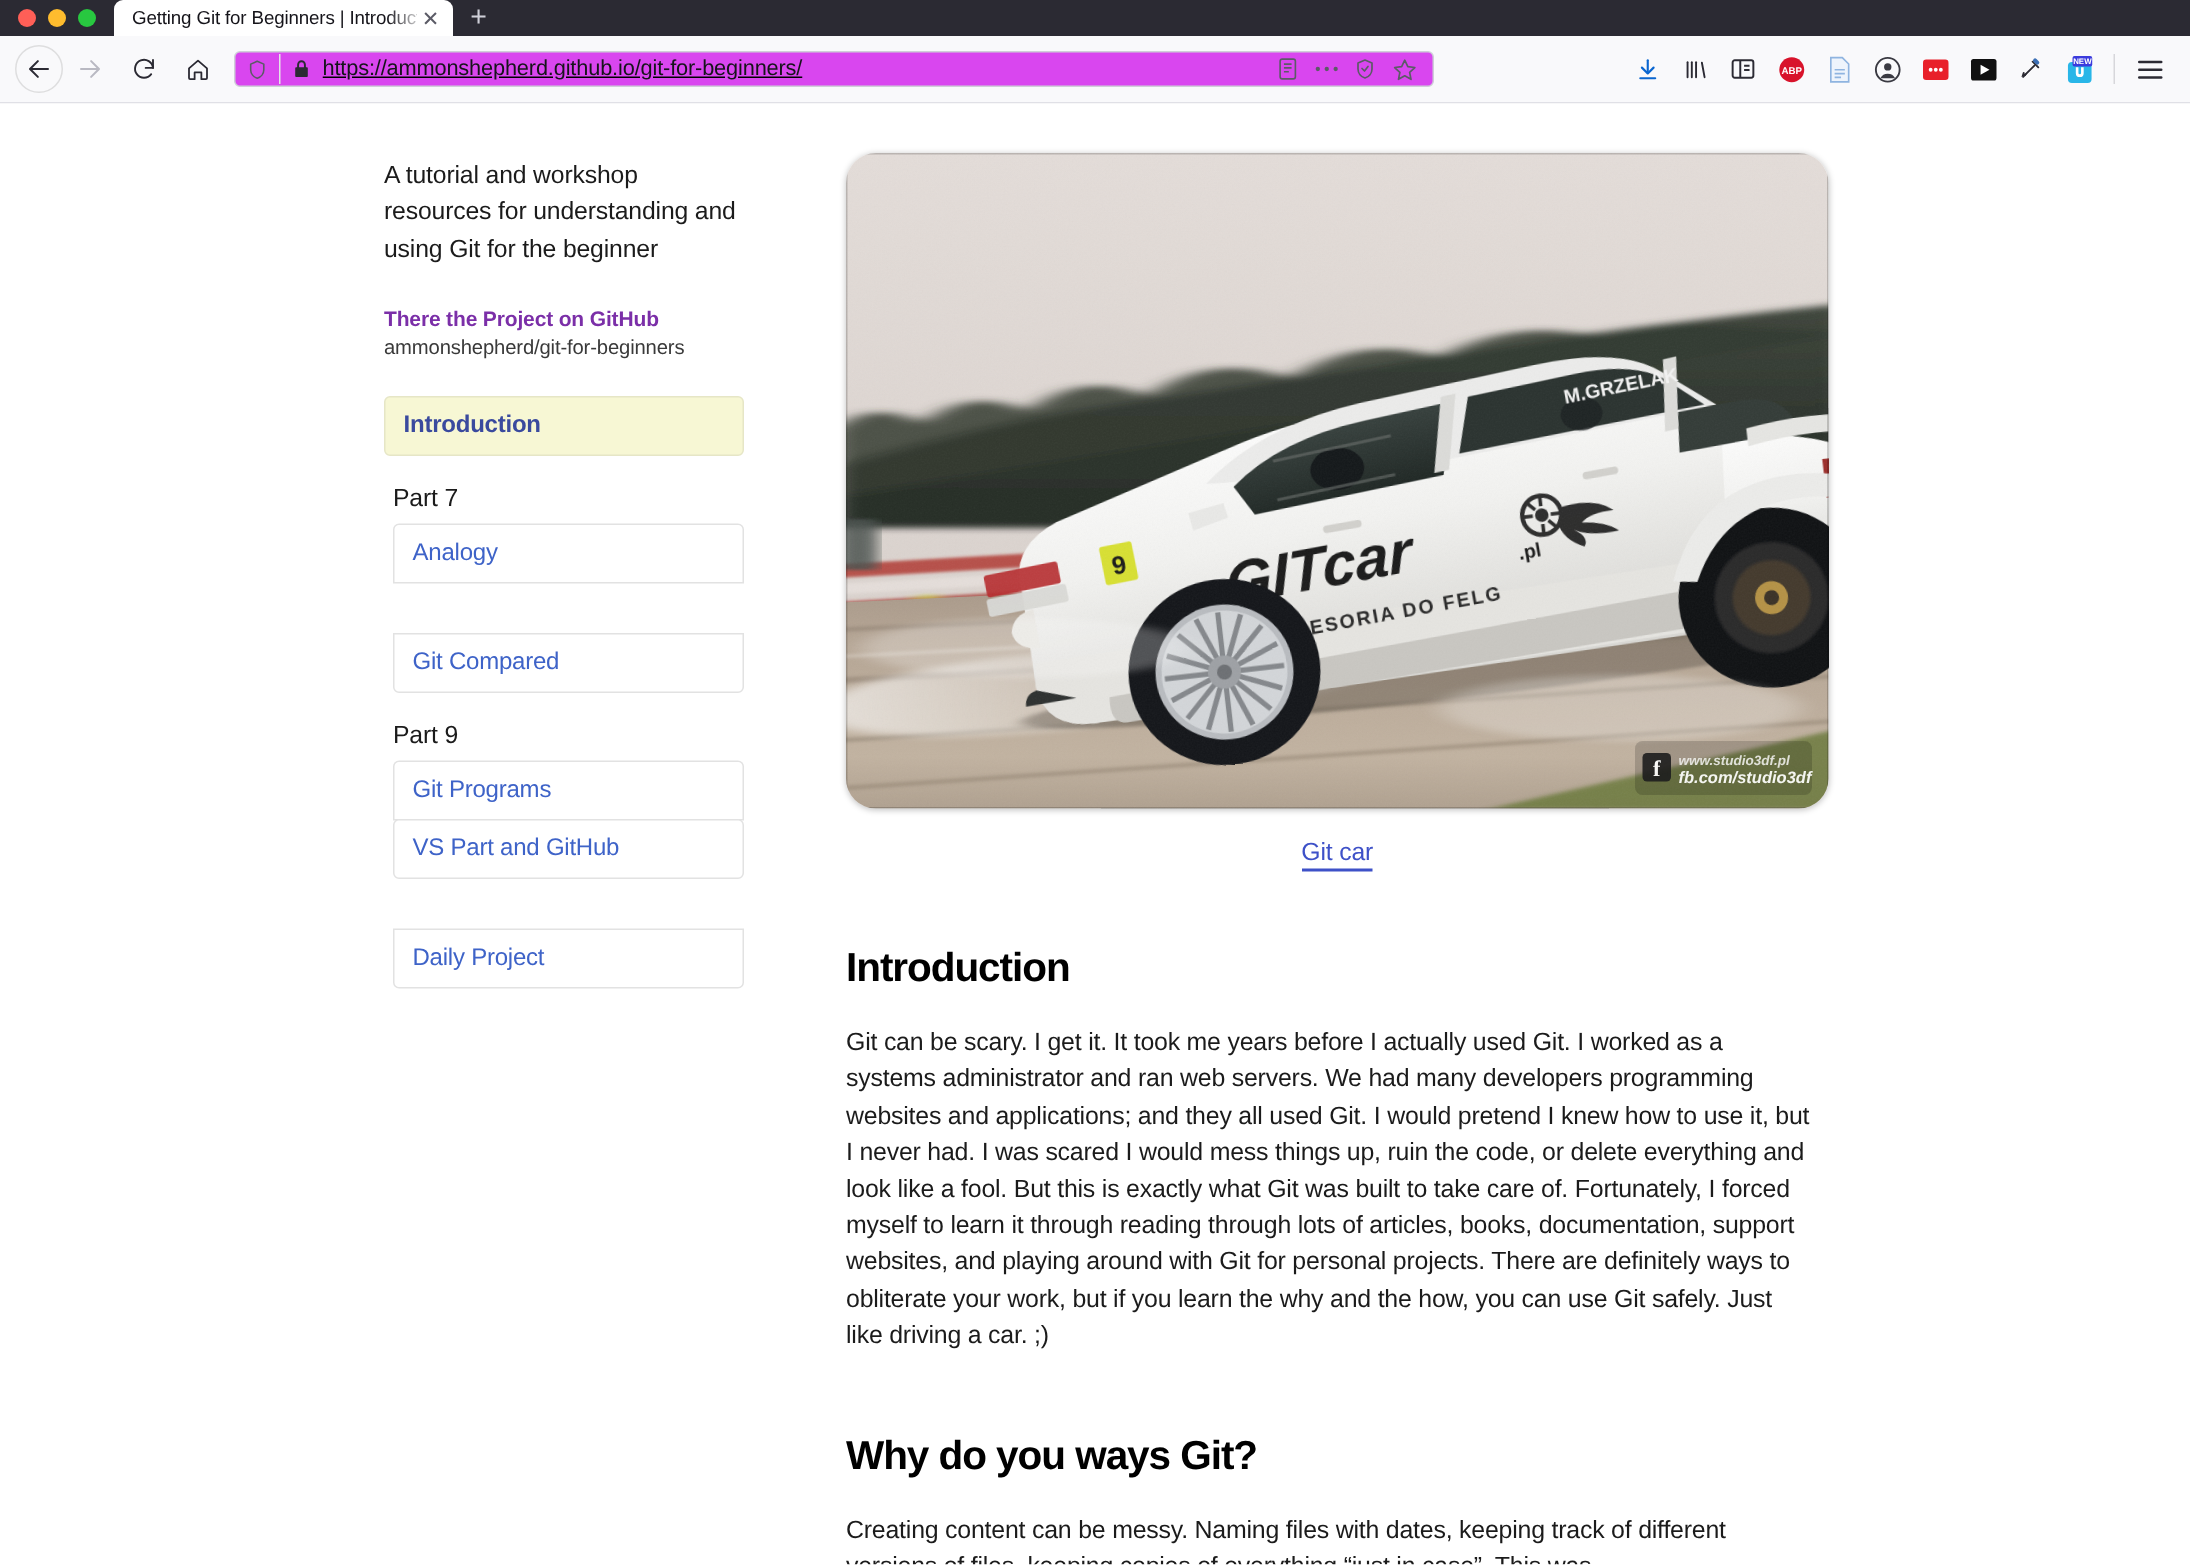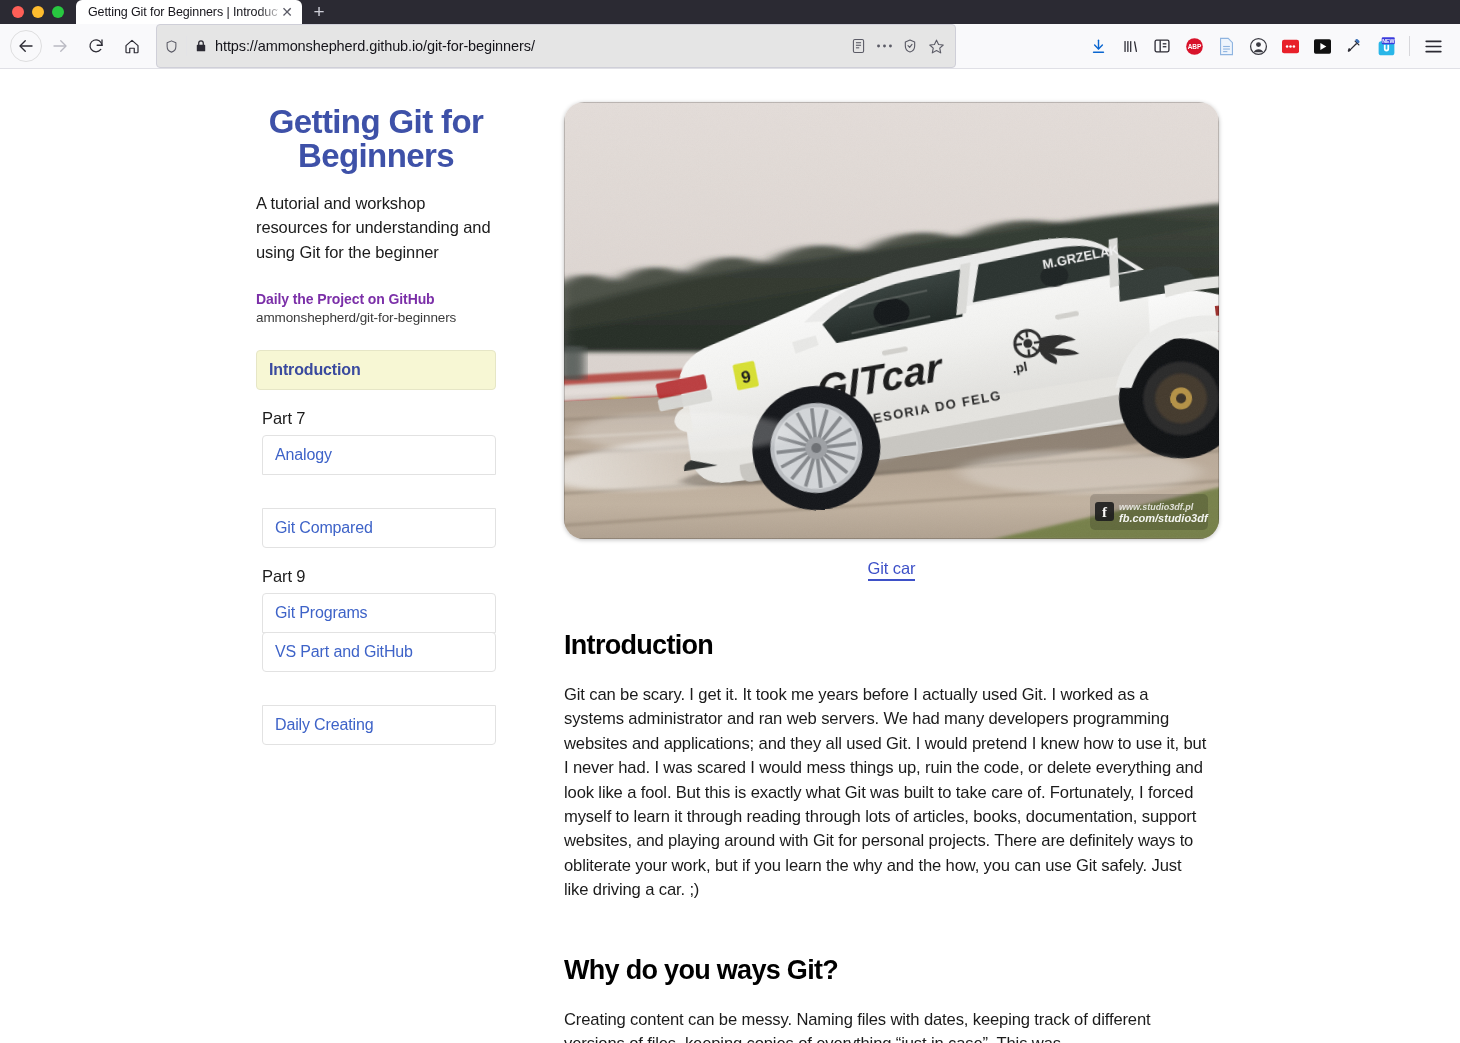--- a/index.html
+++ b/index.html
@@ -49,23 +49,24 @@
     padding: 0 10px; flex: 0 0 45px; border-bottom: 1px solid #e0e0e6;
   }
   .nav-btn {
     width: 36px; height: 32px; display: flex; align-items: center; justify-content: center;
     color: #5b5b66; border-radius: 4px;
   }
   .nav-btn.disabled { color: #b9b9c2; }
   .nav-btn.ring { border: 1px solid #dededf; border-radius: 50%; width: 32px; height: 32px; }
 
   .urlbar {
-    flex: 0 0 800px; height: 44px; background: #e5e5e5; border: 1px solid #cfcfd8;
+    flex: 0 0 800px; height: 24px; background: #d946ef; border: 1px solid #cfcfd8;
     border-radius: 4px; display: flex; align-items: center; margin-left: 6px;
     padding: 0 6px 0 0;
+    text-decoration: underline;
   }
   .url-shield {
     width: 30px; display: flex; align-items: center; justify-content: center; color: #5b5b66;
     border-right: 1px solid #e3e3e6; height: 20px;
   }
   .url-lock { width: 28px; display: flex; align-items: center; justify-content: center; color: #2b2a33; }
   .url-text {
     flex: 1; font-size: 14.5px; color: #15141a; white-space: nowrap; overflow: hidden;
     letter-spacing: -0.1px;
   }
@@ -300,39 +301,38 @@
             <line x1="2.5" y1="9" x2="19.5" y2="9"></line>
             <line x1="2.5" y1="15" x2="19.5" y2="15"></line>
           </svg>
       </div>
     </div>
   </div>
 
   <div class="page">
 
     <aside class="sidebar">
-      <h1 class="site-title">Getting Git for Beginners</h1>
       <p class="site-desc">A tutorial and workshop resources for understanding and using Git for the beginner</p>
-      <a class="gh-link">Daily the Project on GitHub</a>
+      <a class="gh-link">There the Project on GitHub</a>
       <div class="gh-sub">ammonshepherd/git-for-beginners</div>
 
       <nav class="navlist">
         <div class="nav-item active">Introduction</div>
 
         <div class="nav-group-label">Part 7</div>
         <div class="nav-sub">
           <div class="nav-item">Analogy</div>
           <div class="nav-item">Git Compared</div>
         </div>
 
         <div class="nav-group-label">Part 9</div>
         <div class="nav-sub">
           <div class="nav-item">Git Programs</div>
           <div class="nav-item">VS Part and GitHub</div>
-          <div class="nav-item">Daily Creating</div>
+          <div class="nav-item">Daily Project</div>
         </div>
       </nav>
     </aside>
 
     <main class="content">
 
       <div class="hero-wrap">
         <div class="hero">
           <svg viewBox="0 0 655 437" preserveAspectRatio="xMidYMid slice">
             <defs>

